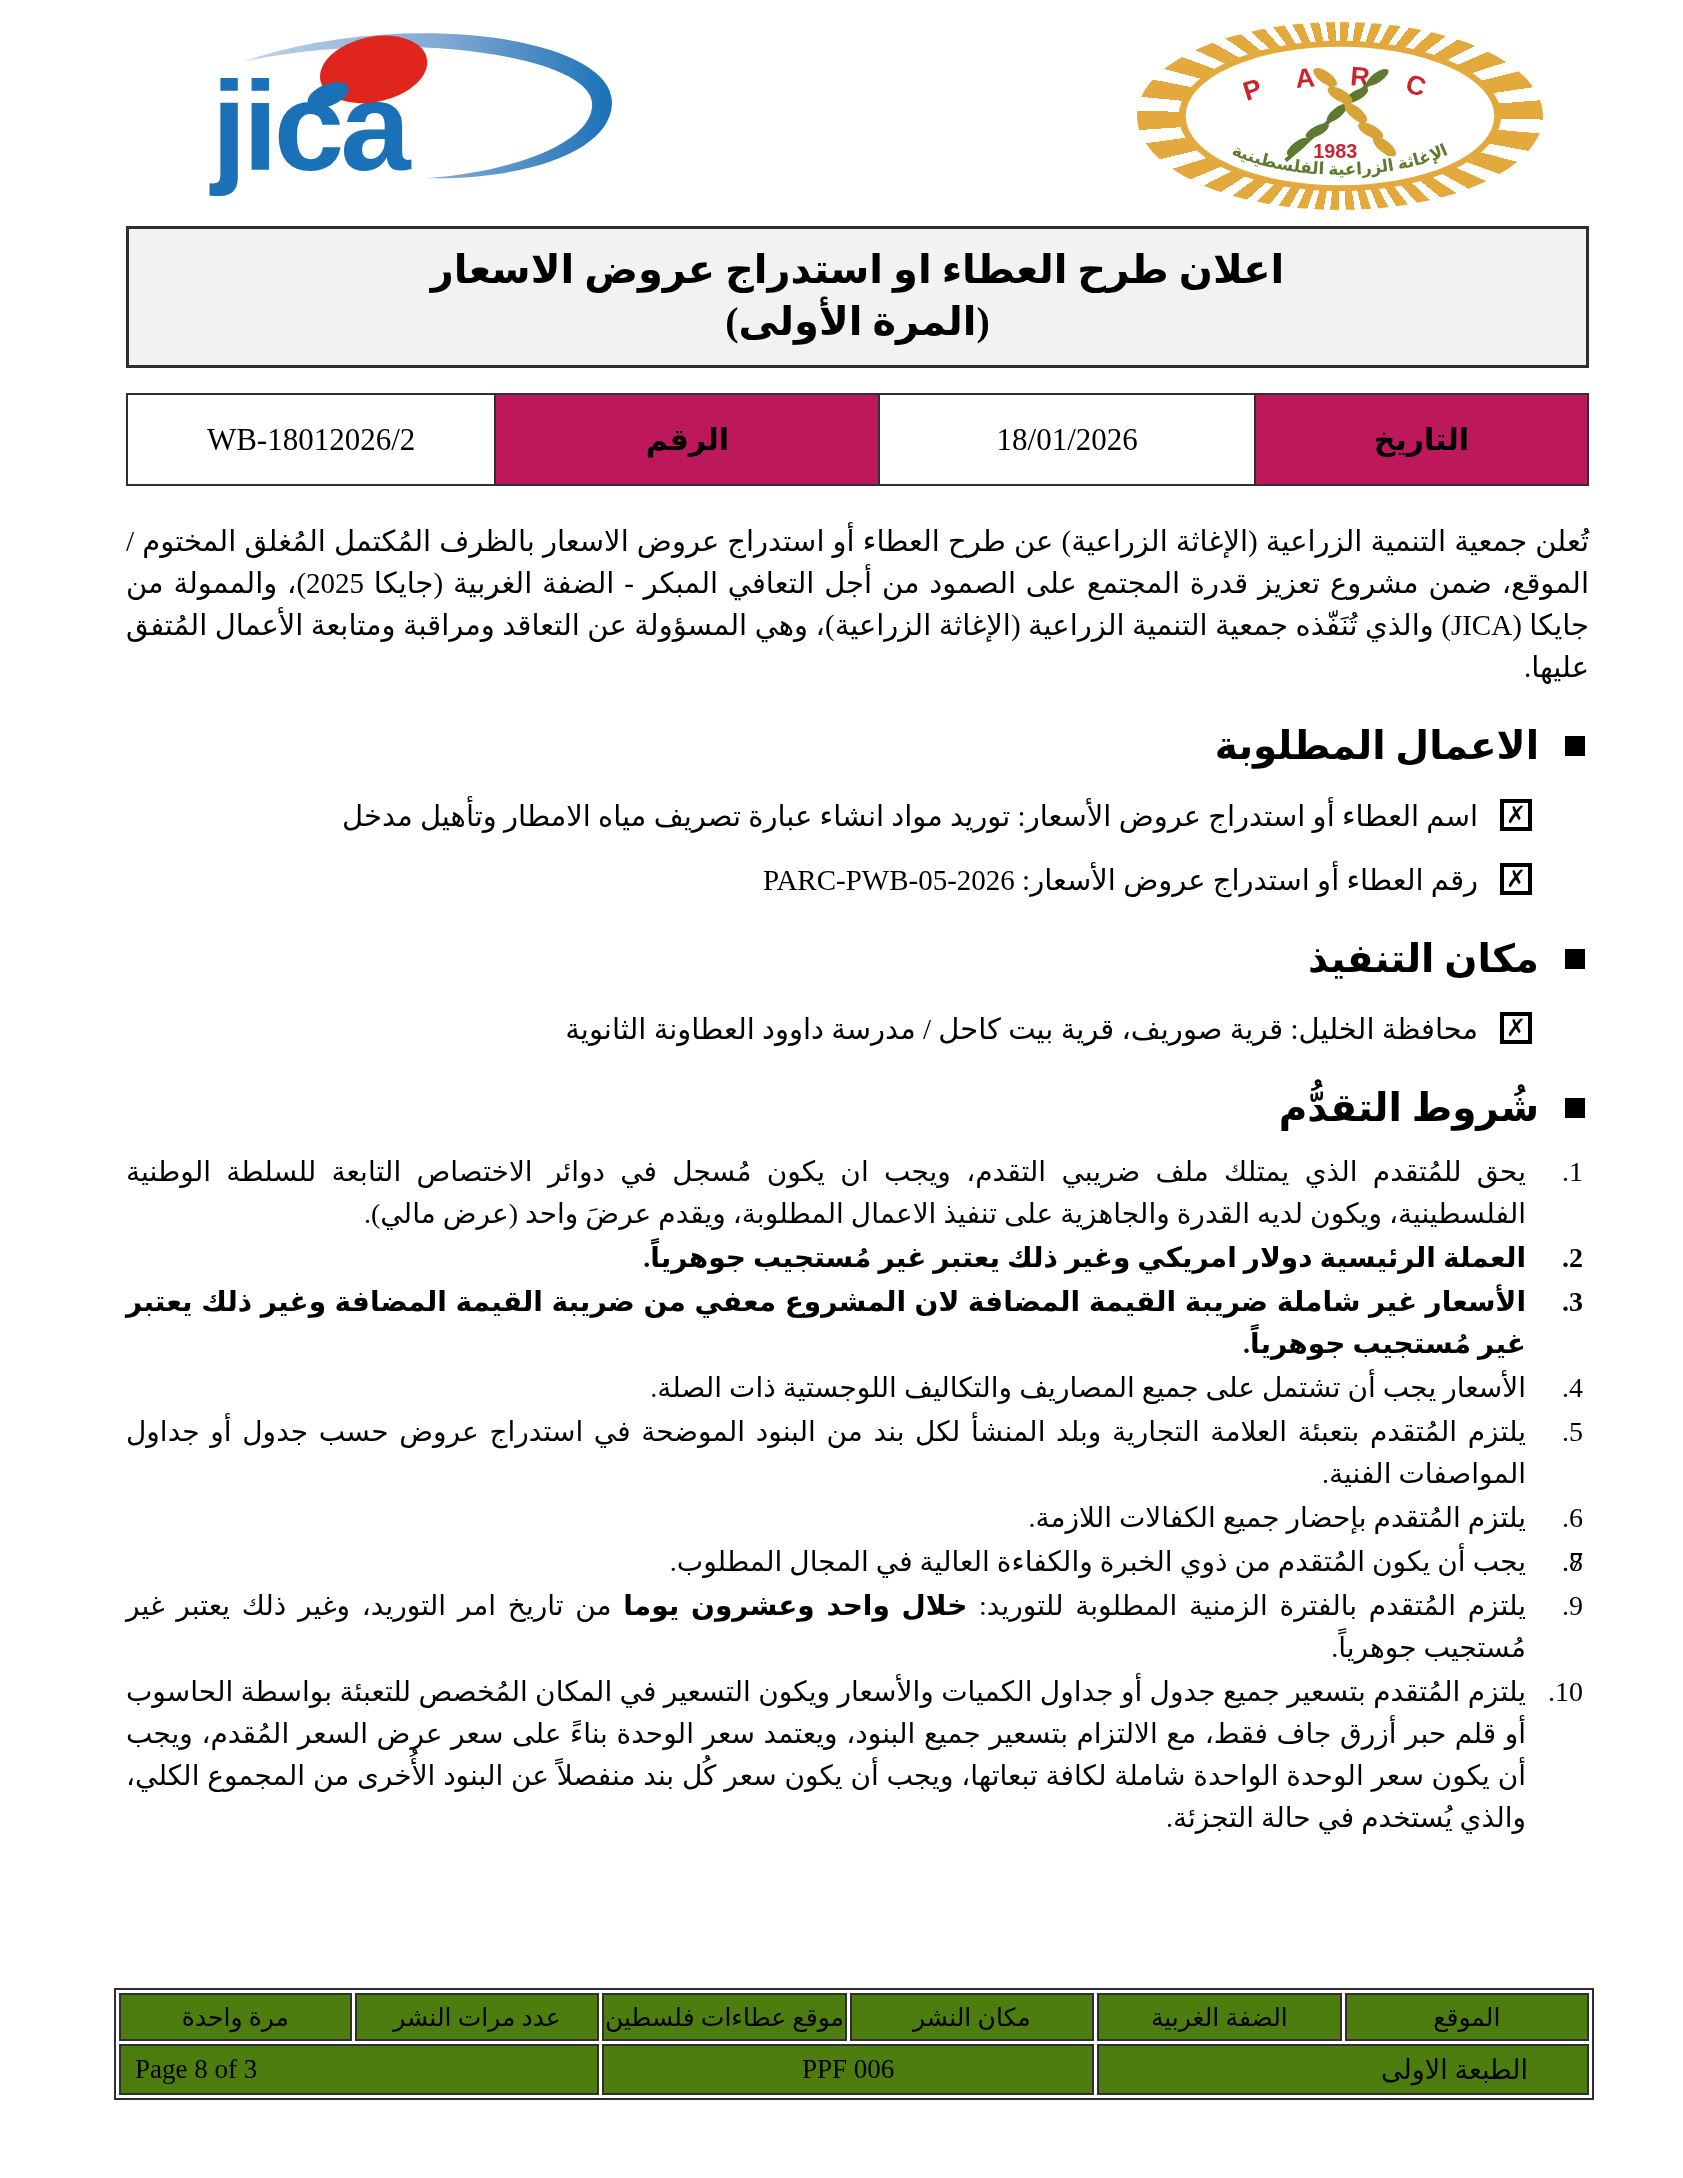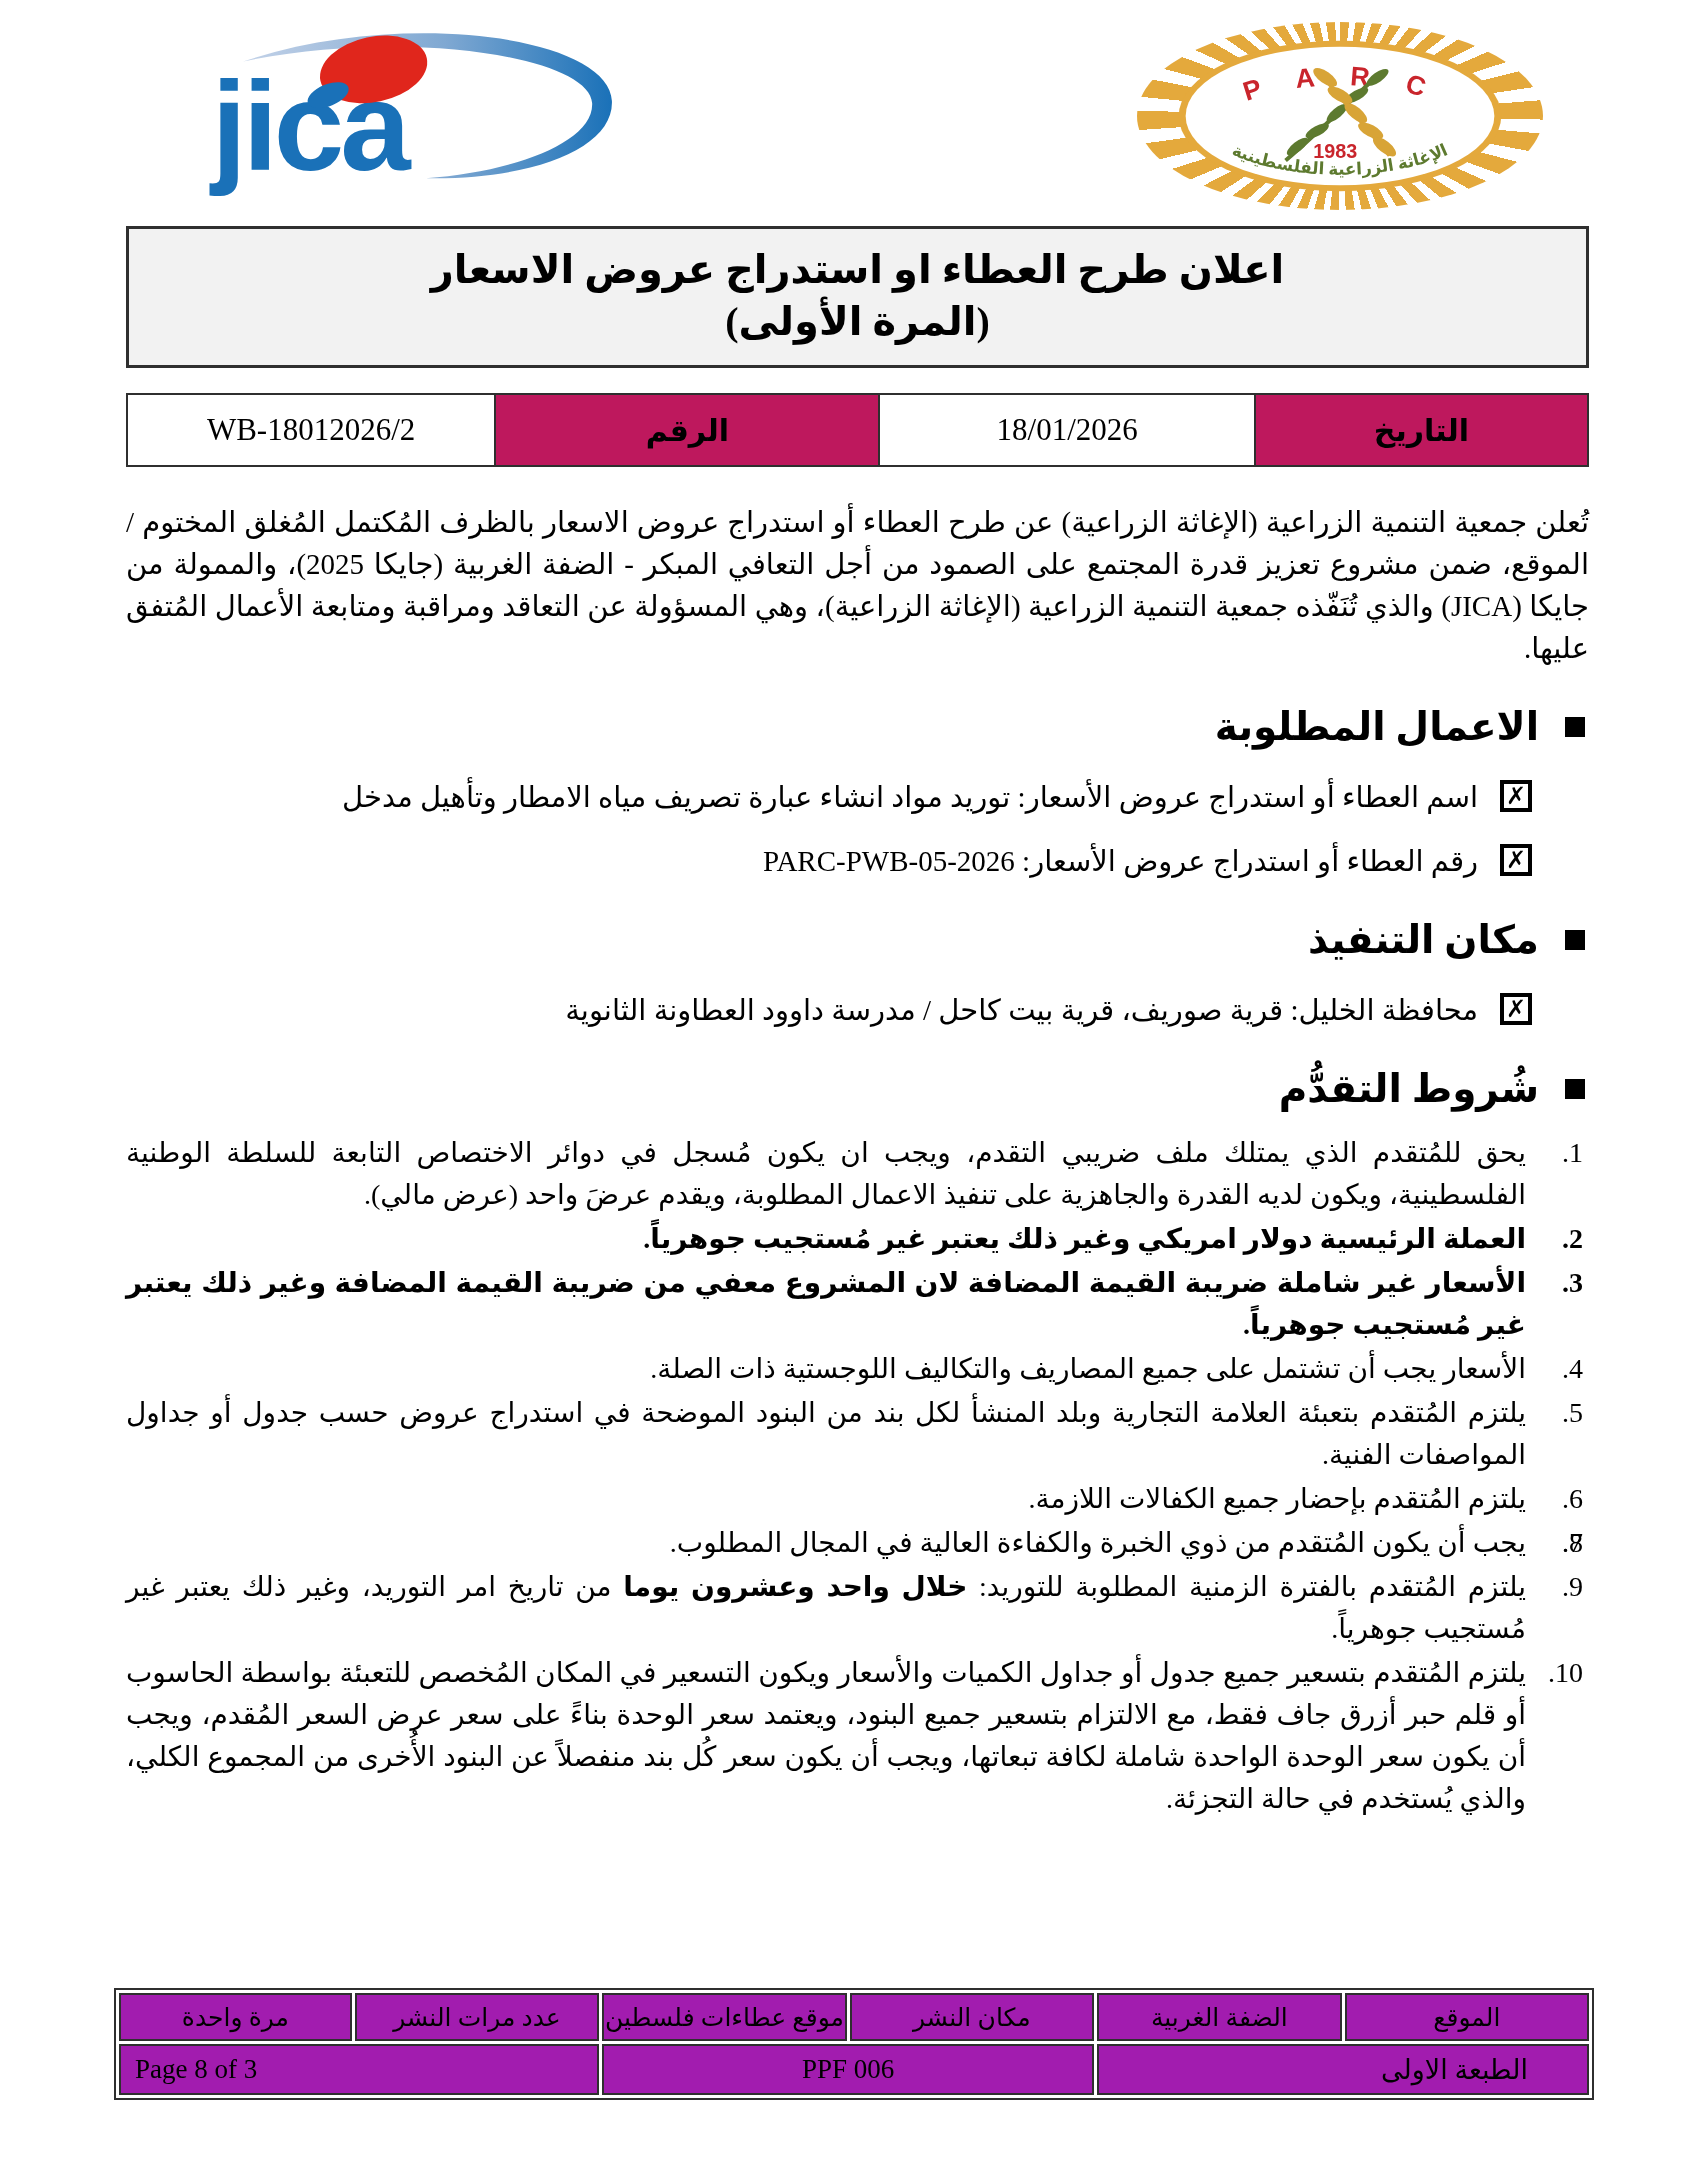--- a/index.html
+++ b/index.html
@@ -27,21 +27,21 @@
   .title-box {
     border: 3px solid #2f2f2f; background: #F2F2F2;
     text-align: center; padding: 14px 10px 18px 10px;
   }
   .title-box .t1 { font-size: 40px; font-weight: bold; line-height: 53px; }
   .title-box .t2 { font-size: 40px; font-weight: bold; line-height: 51px; }
 
   
   .info-table { width: 100%; border-collapse: collapse; margin-top: 25px; }
   .info-table td {
-    border: 2px solid #2f2f2f; height: 72px;
+    border: 2px solid #2f2f2f; height: 91px;
     text-align: center; vertical-align: middle; font-size: 31px;
   }
   .info-table td.shade { background: #be185d; font-weight: bold; font-size: 30px; margin-left: 16px; }
   .info-table td.c-datelabel { width: 22.8%; }
   .info-table td.c-datevalue { width: 25.7%; }
   .info-table td.c-numlabel  { width: 26.3%; }
   .info-table td.c-numvalue  { width: 25.2%; }
 
   
   .intro {
@@ -68,21 +68,21 @@
   .rule .num { position: absolute; right: 6px; top: 0; }
   .rule.bold, .rule .b { font-weight: bold; }
 
   
   .footer-table {
     position: absolute; right: 89px; left: 114px; top: 1988px; width: 1480px;
     border-collapse: separate; border-spacing: 3px;
     border: 2px solid #2f2f2f;
   }
   .footer-table td {
-    border: 2px solid #2f2f2f; background: #a21caf;
+    border: 2px solid #2f2f2f; background: #4d7c0f;
     height: 48px; text-align: center; vertical-align: middle; font-size: 25px;
   }
   .footer-table tr.meta td { height: 51px; font-size: 27px; }
   .footer-table td.al-left  { text-align: left;  padding-left: 14px;  direction: ltr; }
   .footer-table td.al-right { text-align: right; padding-right: 59px; }
 </style>
 </head>
 <body>
 
 <div class="page">

